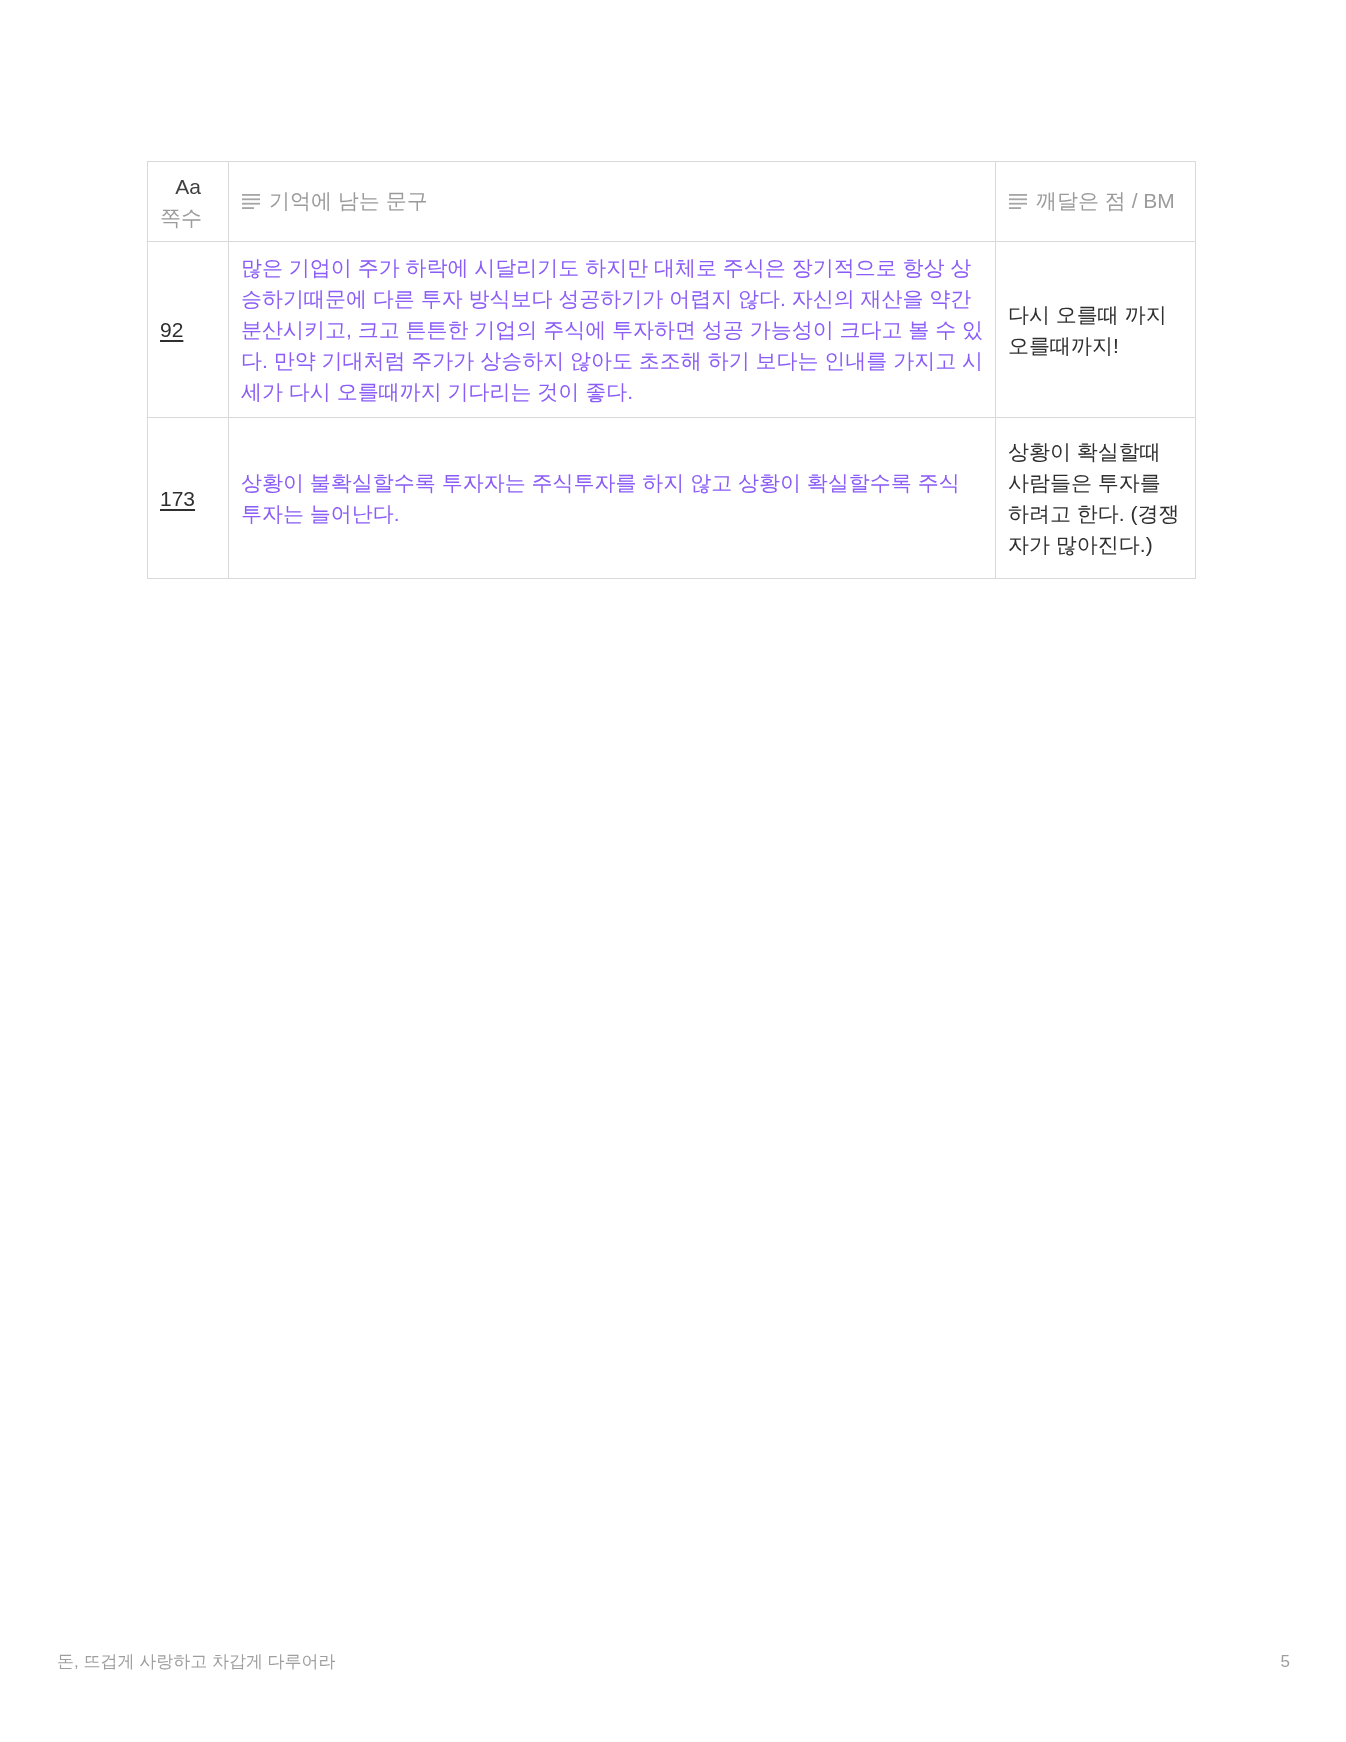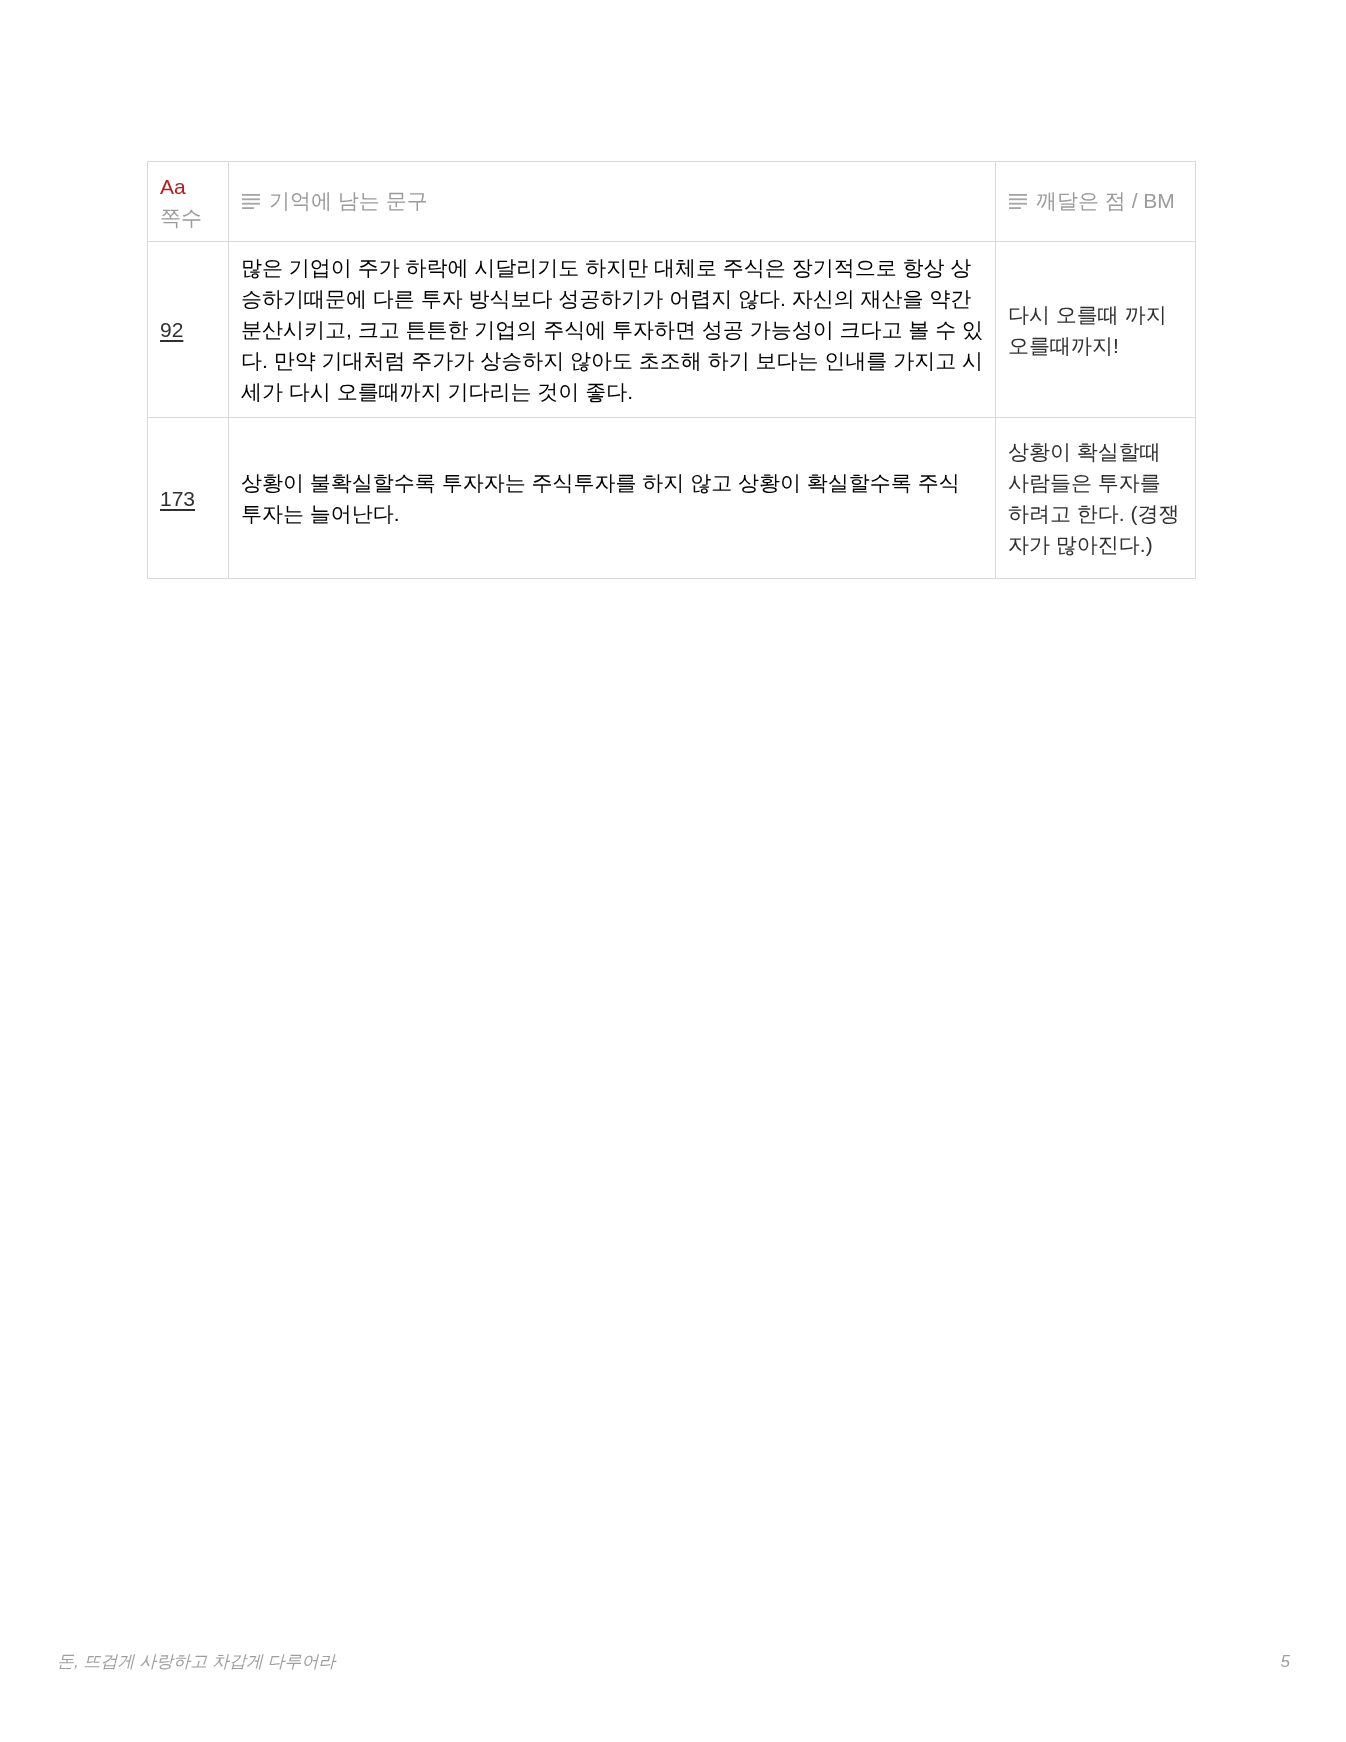--- a/index.html
+++ b/index.html
@@ -46,47 +46,47 @@
   .row-117    td { height: 161px; }
 
   .prop-icon {
     display: inline-block;
     vertical-align: -2px;
     margin-right: 8px;
     color: #a5a5a5;
   }
   .title-glyph {
     display: block;
-    color: #b91c1c;
+    color: #404040;
+    text-align: center;
   }
   .text-icon-svg { display: inline-block; }
 
   .page-link {
     color: #2f2f2f;
     text-decoration: underline;
     text-underline-offset: 3px;
     cursor: pointer;
   }
 
-  .cell-quote { color: #000000; }
+  .cell-quote { color: #8b5cf6; }
   .cell-insight { color: #2f2f2f; }
 
   
   .page-footer {
     position: absolute;
     left: 57px;
     right: 56px;
     top: 1650px;
     display: flex;
     justify-content: space-between;
     align-items: baseline;
     font-size: 17px;
     line-height: 24px;
     color: #9e9e9e;
-    font-style: italic;
   }
 </style>
 </head>
 <body>
 
 <table class="doc-table">
   <colgroup>
     <col class="c-page">
     <col class="c-quote">
     <col class="c-insight">

